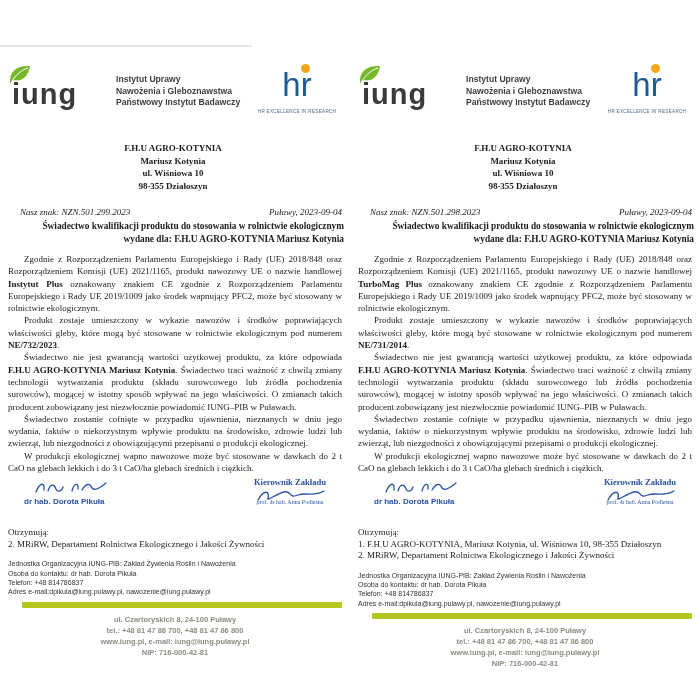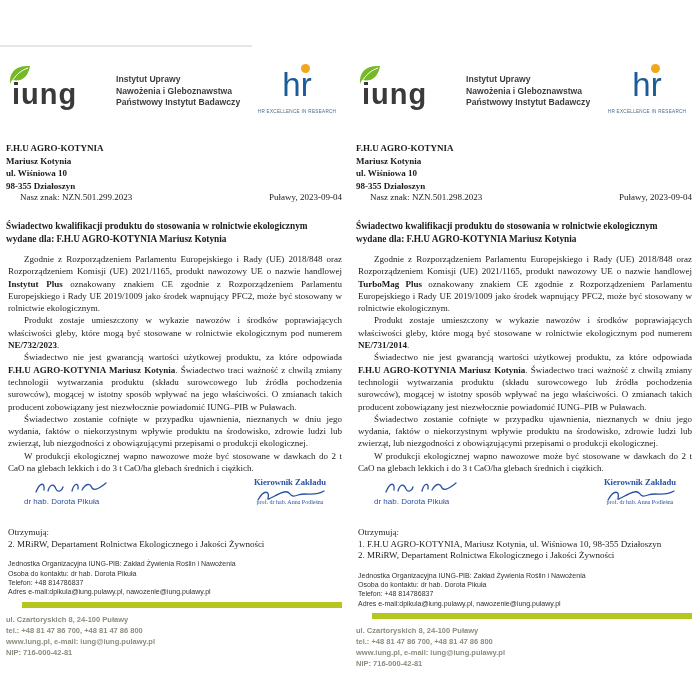--- a/index.html
+++ b/index.html
@@ -14,53 +14,53 @@
   .logo-mark { position:relative; width:96px; height:52px; flex:none; }
   .logo-word { position:absolute; left:4px; top:16px; font-family:"Liberation Sans", sans-serif; font-weight:bold; font-size:29px; letter-spacing:1px; color:#3a3a39; line-height:1; }
   .leaf { position:absolute; left:0px; top:0px; }
   .institute { margin-left:12px; margin-top:10px; font-family:"Liberation Sans", sans-serif; font-size:8.6px; font-weight:bold; color:#3d3d3c; line-height:11.5px; }
   .hr-badge { margin-left:auto; margin-right:6px; margin-top:4px; width:82px; text-align:center; flex:none; }
   .hr-glyph { position:relative; display:inline-block; font-family:"Liberation Sans", sans-serif; font-weight:normal; font-size:33px; color:#1d5b97; line-height:1; }
   .hr-dot { position:absolute; top:-4px; left:19px; width:9px; height:9px; border-radius:50%; background:#f2a71b; }
   .hr-caption { margin-top:8px; font-family:"Liberation Sans", sans-serif; font-size:4.6px; color:#4a6a8a; letter-spacing:.3px; white-space:nowrap; }
 
   
-  .recipient { margin-top:26px; text-align:left; font-weight:bold; font-size:9px; line-height:12.5px; padding-right:4px; }
-
-  
-  .refrow { display:flex; justify-content:space-between; font-size:9px; padding:0 2px 0 14px; }
-
-  
-  .title { margin-top:18px; text-align:left; font-weight:bold; font-size:9.3px; line-height:13px; }
+  .recipient { margin-top:26px; text-align:center; font-weight:bold; font-size:9px; line-height:12.5px; padding-right:4px; }
+
+  
+  .refrow { margin-top:15px; display:flex; justify-content:space-between; font-size:9px; padding:0 2px 0 14px;font-style:italic; }
+
+  
+  .title { margin-top:3px; text-align:right; font-weight:bold; font-size:9.3px; line-height:13px; }
 
   
   .bodytext { margin-top:7px; font-size:9px; line-height:12.3px; text-align:justify; padding:0 2px; }
   .bodytext p { text-indent:16px; }
   .bodytext b { font-weight:bold; }
 
   
   .sig { position:relative; height:50px; margin-top:3px; }
   .sig-left { position:absolute; left:18px; top:2px; }
   .sig-left .scribble { margin-left:8px; }
-  .sig-name { font-family:"Liberation Sans", sans-serif; font-size:8px; font-weight:normal; color:#2a52a2; }
+  .sig-name { font-family:"Liberation Sans", sans-serif; font-size:8px; font-weight:bold; color:#2a52a2; }
   .sig-right { position:absolute; right:14px; top:0; text-align:center; }
   .sig-title { font-size:8.6px; font-weight:bold; color:#2a52a2; }
   .sig-small { font-size:6px; color:#2a52a2; margin-top:-4px; }
   .scribble { display:block; }
 
   
   .received { font-size:9px; line-height:11.5px; padding-left:2px; }
   .received .lbl { display:block; }
 
   
   .contact { margin-top:9px; font-family:"Liberation Sans", sans-serif; font-size:7px; line-height:9.3px; color:#33322f; padding-left:2px; }
 
   
   .bar { height:6px; background:#b5c71f; margin:5px 2px 0 16px; }
-  .footer { margin-top:6px; font-family:"Liberation Sans", sans-serif; font-size:7.5px; line-height:11px; color:#8d8c80; font-weight:bold; }
+  .footer { margin-top:6px; text-align:center; font-family:"Liberation Sans", sans-serif; font-size:7.5px; line-height:11px; color:#8d8c80; font-weight:bold; }
 </style>
 </head>
 <body>
 
 <div class="page">
   <div class="scan-line"></div>
 
   <div class="doc">
     <div class="hdr">
       <div class="logo-mark">

